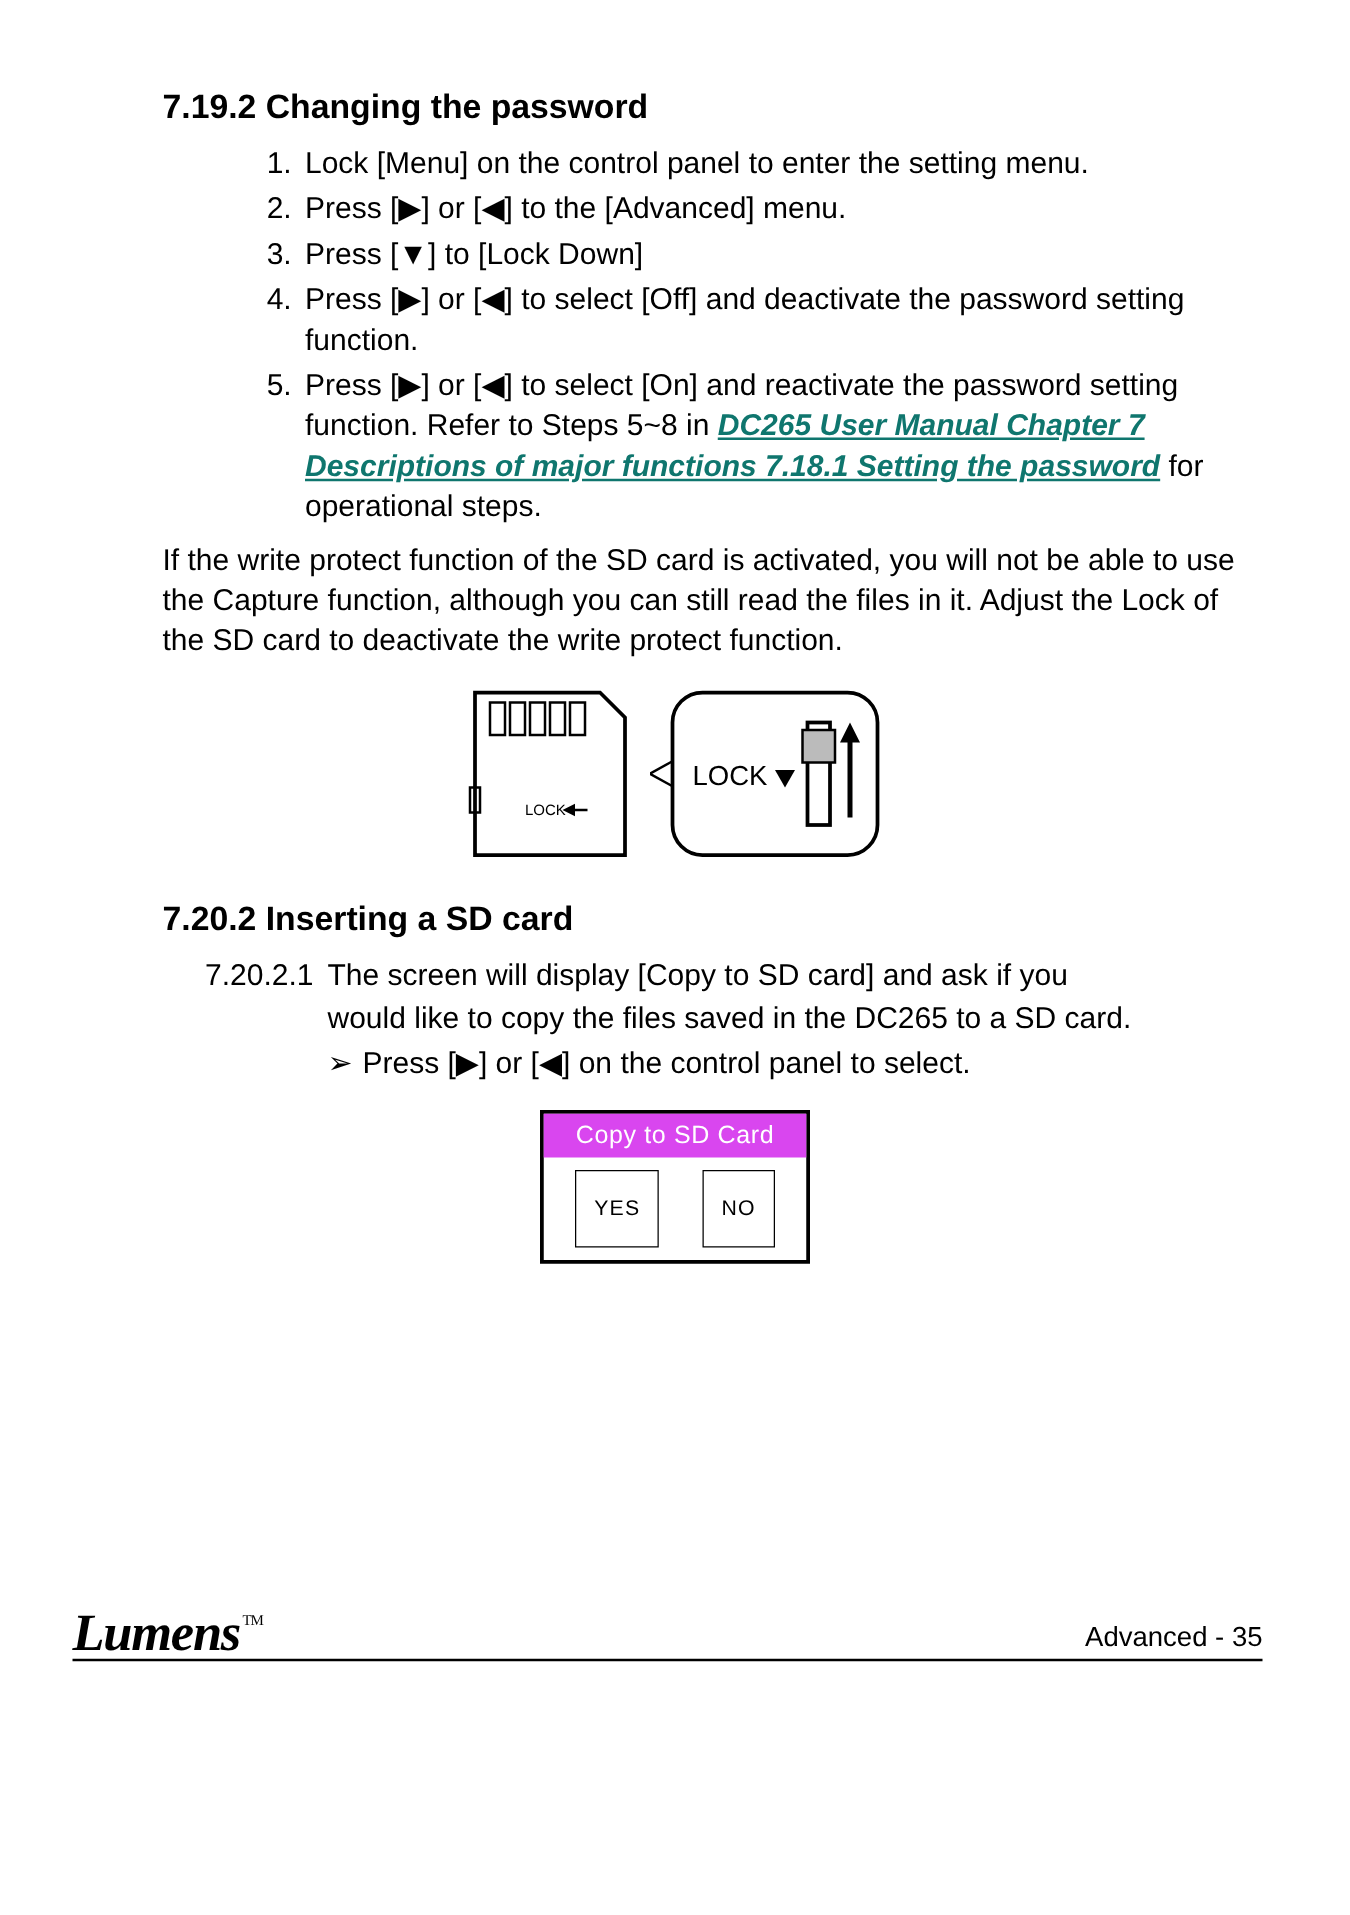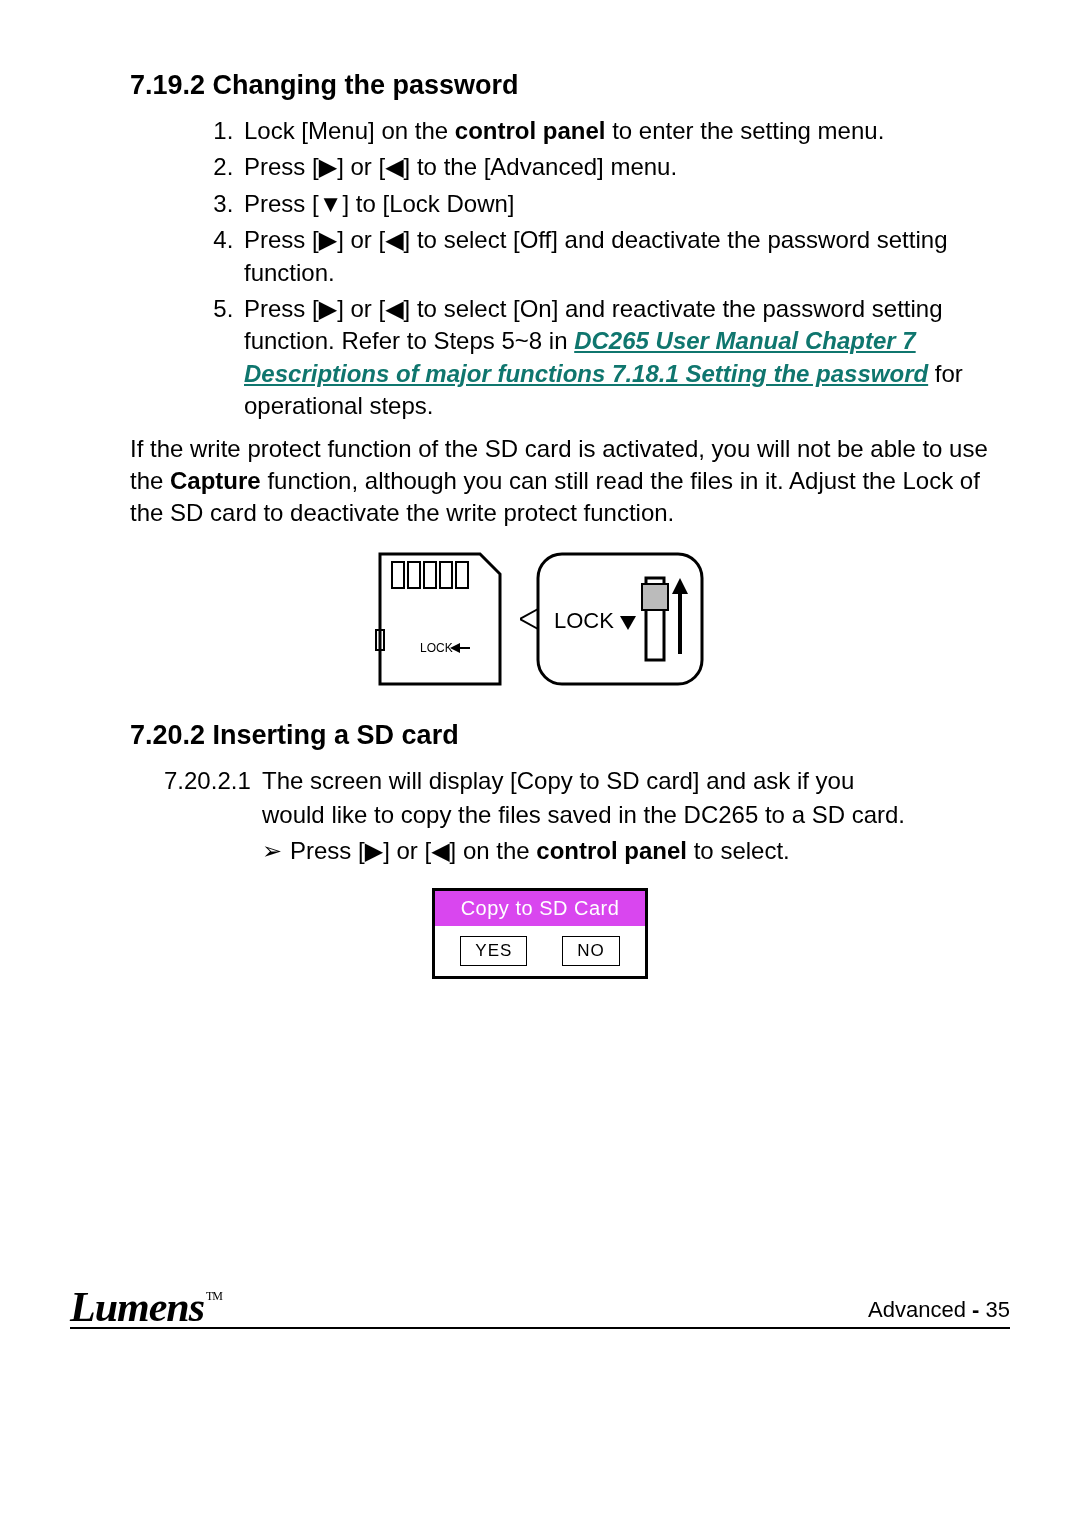--- a/index.html
+++ b/index.html
@@ -30,21 +30,21 @@
   ol.steps {
     margin: 0 0 10px 0;
     padding-left: 170px;
     font-size: 24px;
     line-height: 1.35;
   }
   ol.steps li {
     margin-bottom: 4px;
     padding-left: 4px;
   }
-  .bold { font-weight: bold; }
+  .bold { font-weight: normal; }
   .link { color: #0f766e; text-decoration: underline; font-weight: bold; font-style: italic; }
   .para {
     font-size: 24px;
     line-height: 1.35;
     margin: 6px 0 0 0;
     padding: 0 10px 0 60px;
   }
   .diagram {
     text-align: center;
     margin: 14px auto 26px auto;
@@ -100,29 +100,29 @@
     padding: 6px 4px;
     letter-spacing: 0.5px;
   }
   .dialog-body {
     display: flex;
     justify-content: space-around;
     padding: 10px 8px;
   }
   .dialog-btn {
     border: 1.5px solid #000;
-    padding: 4px 14px;
+    padding: 20px 14px;
     font-size: 17px;
     letter-spacing: 1px;
   }
 
   
   .footer {
     position: absolute;
-    left: 70px;
+    left: 58px;
     right: 70px;
     bottom: 40px;
   }
   .footer-line {
     border-bottom: 2px solid #000;
     margin-bottom: 0;
     position: relative;
     height: 36px;
   }
   .brand {

